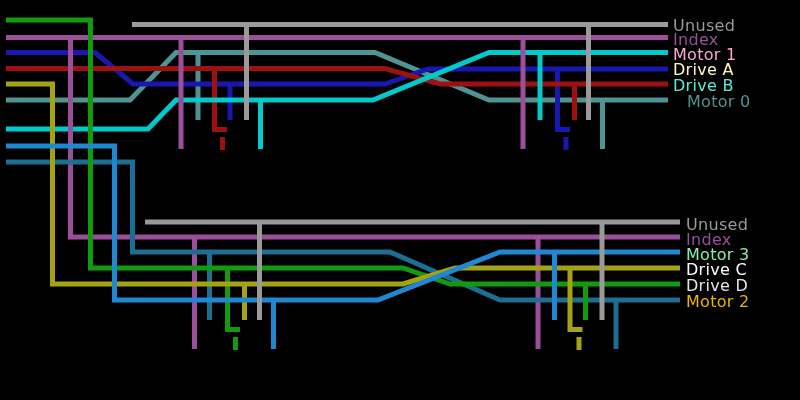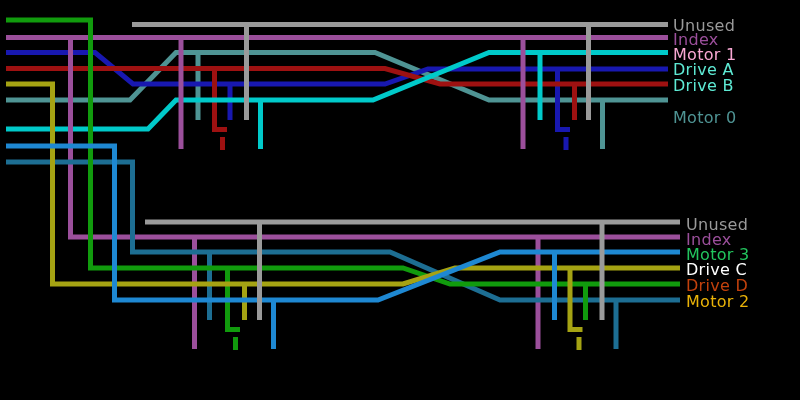--- a/index.html
+++ b/index.html
@@ -76,23 +76,23 @@
       <g>
         <polyline points="145,222 680,222" fill="none" stroke="#9a9a9a" stroke-width="5" stroke-linecap="butt" stroke-linejoin="miter"></polyline>
         <polyline points="259.5,222 259.5,320" fill="none" stroke="#9a9a9a" stroke-width="5" stroke-linecap="butt" stroke-linejoin="miter"></polyline>
         <polyline points="602,222 602,320" fill="none" stroke="#9a9a9a" stroke-width="5" stroke-linecap="butt" stroke-linejoin="miter"></polyline>
       </g>
     </svg>
   <div>
       <span class="wire-label" style="left: 673px; top: 24.5px; color: rgb(154, 154, 154);">Unused</span>
       <span class="wire-label" style="left: 673px; top: 38.5px; color: rgb(155, 79, 155);">Index</span>
       <span class="wire-label" style="left: 673px; top: 53.5px; color: #f9a8d4;">Motor 1</span>
-      <span class="wire-label" style="left: 673px; top: 69px; color: #5eead4;">Drive A</span>
+      <span class="wire-label" style="left: 673px; top: 69px; color: #fef9c3;">Drive A</span>
       <span class="wire-label" style="left: 673px; top: 84.5px; color: #5eead4;">Drive B</span>
-      <span class="wire-label" style="left: 673px; top: 100.5px; color: rgb(79, 148, 148); margin-top: 16px;">Motor 0</span>
+      <span class="wire-label" style="left: 687px; top: 100.5px; color: rgb(79, 148, 148);">Motor 0</span>
       <span class="wire-label" style="left: 686px; top: 224px; color: rgb(154, 154, 154);">Unused</span>
       <span class="wire-label" style="left: 686px; top: 238.5px; color: rgb(155, 79, 155);">Index</span>
-      <span class="wire-label" style="left: 686px; top: 253.5px; color: #22c55e; text-align: center;">Motor 3</span>
+      <span class="wire-label" style="left: 686px; top: 253.5px; color: #86efac; text-align: center;">Motor 3</span>
       <span class="wire-label" style="left: 686px; top: 269px; color: #ffffff;">Drive C</span>
-      <span class="wire-label" style="left: 686px; top: 284.5px; color: #c2410c;">Drive D</span>
+      <span class="wire-label" style="left: 686px; top: 284.5px; color: #e5e5e5;">Drive D</span>
       <span class="wire-label" style="left: 686px; top: 300.5px; color: #eab308;">Motor 2</span>
     </div>
 </div>
 
 </body></html>

